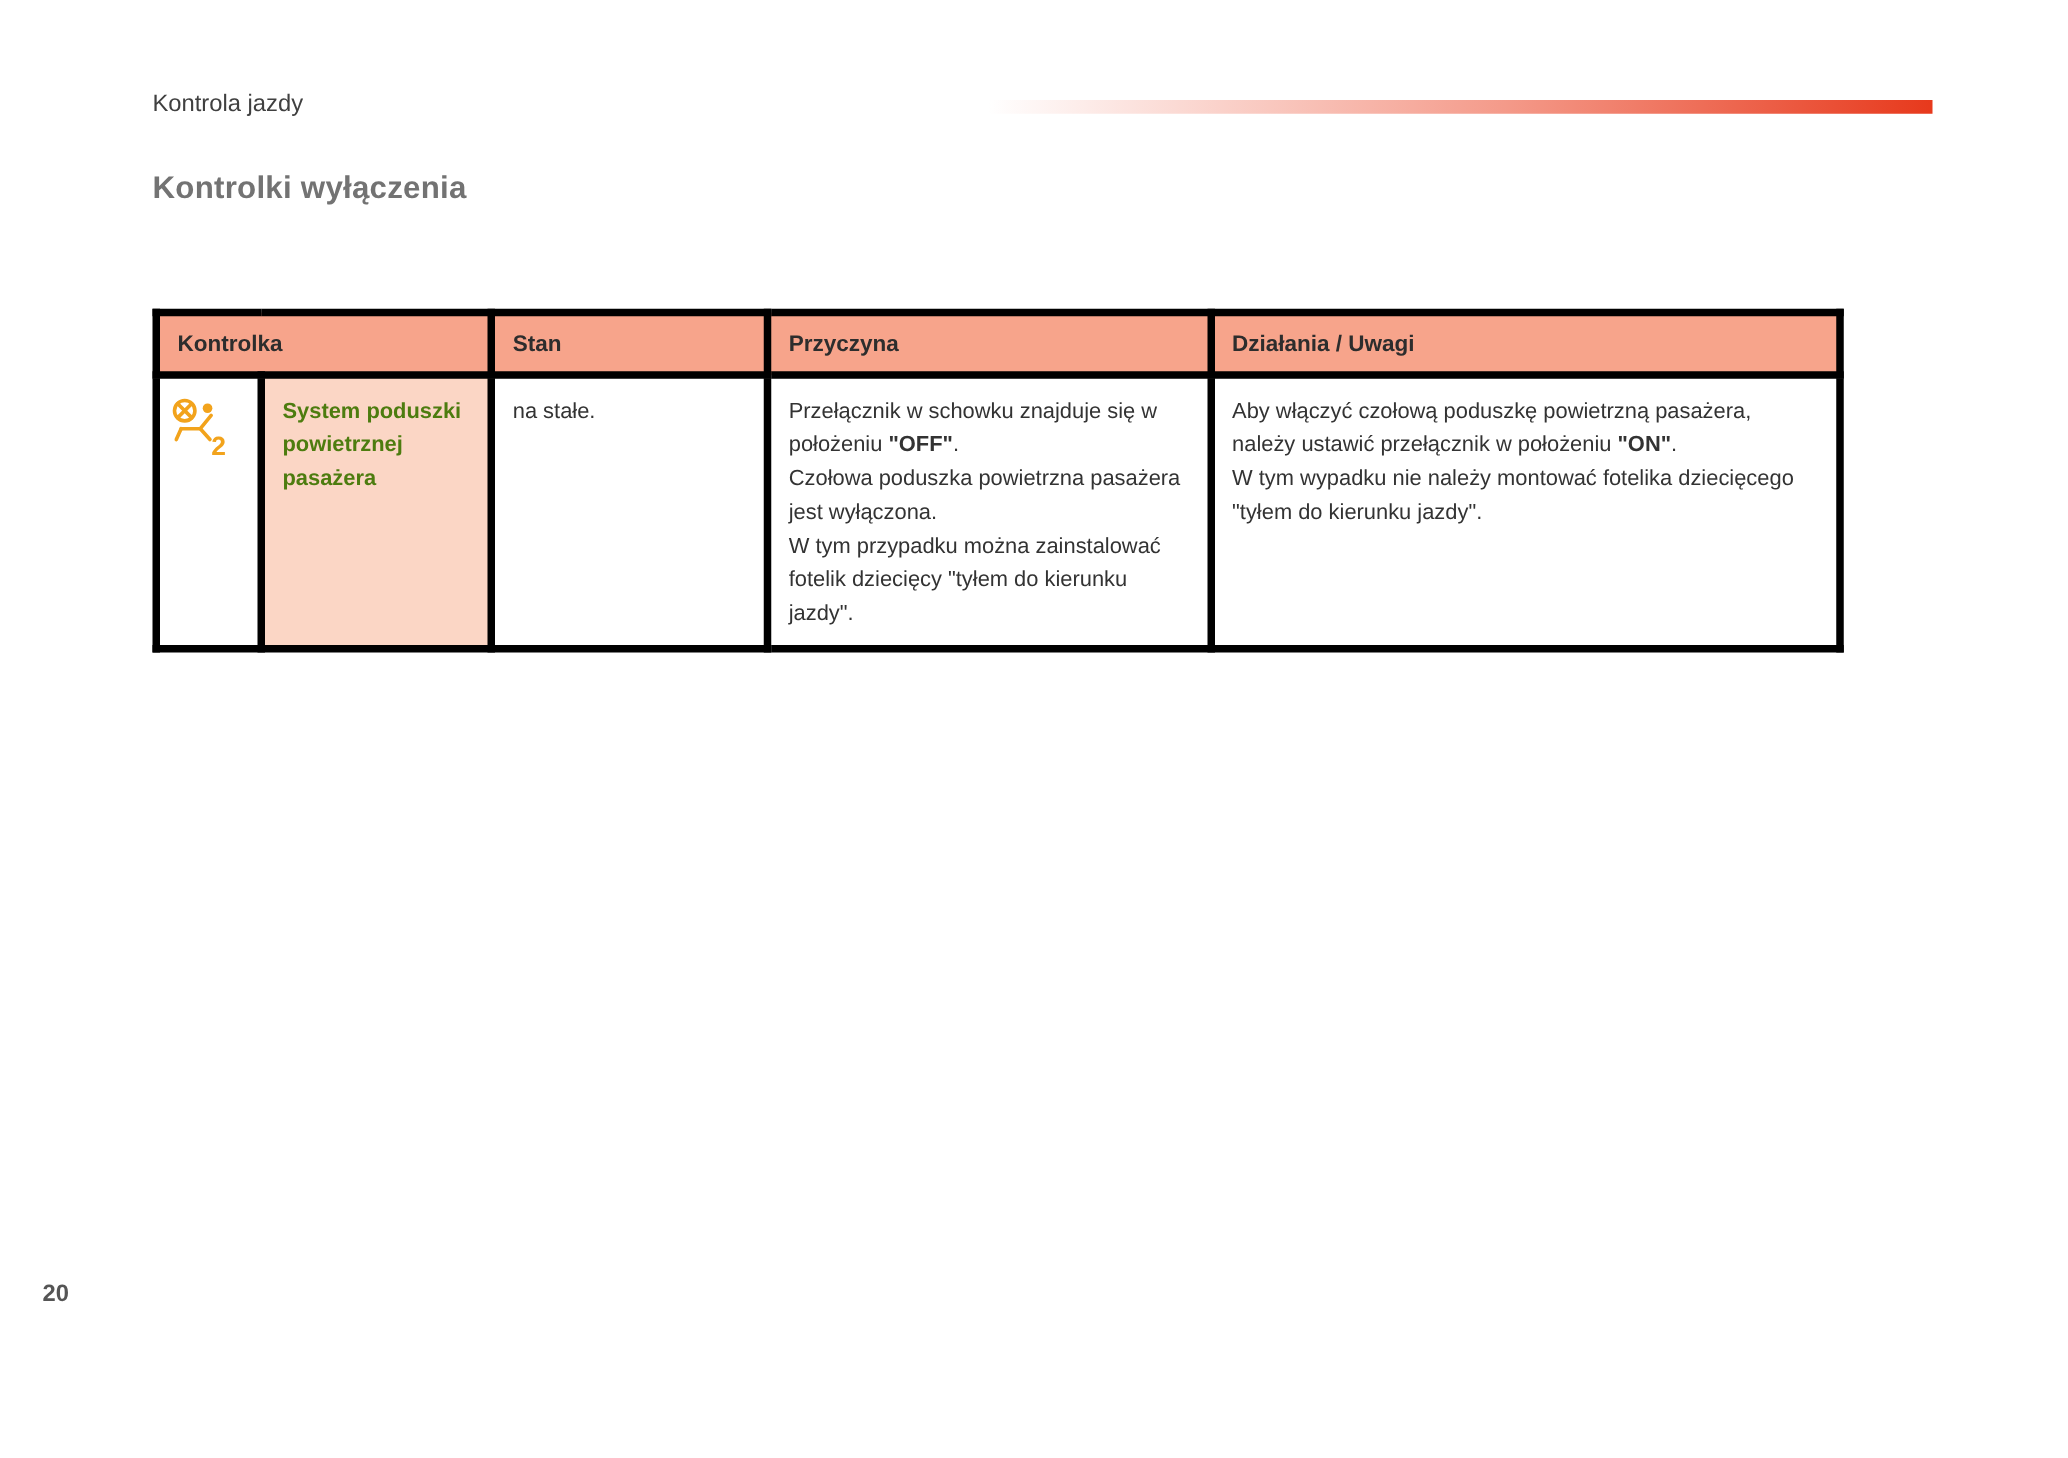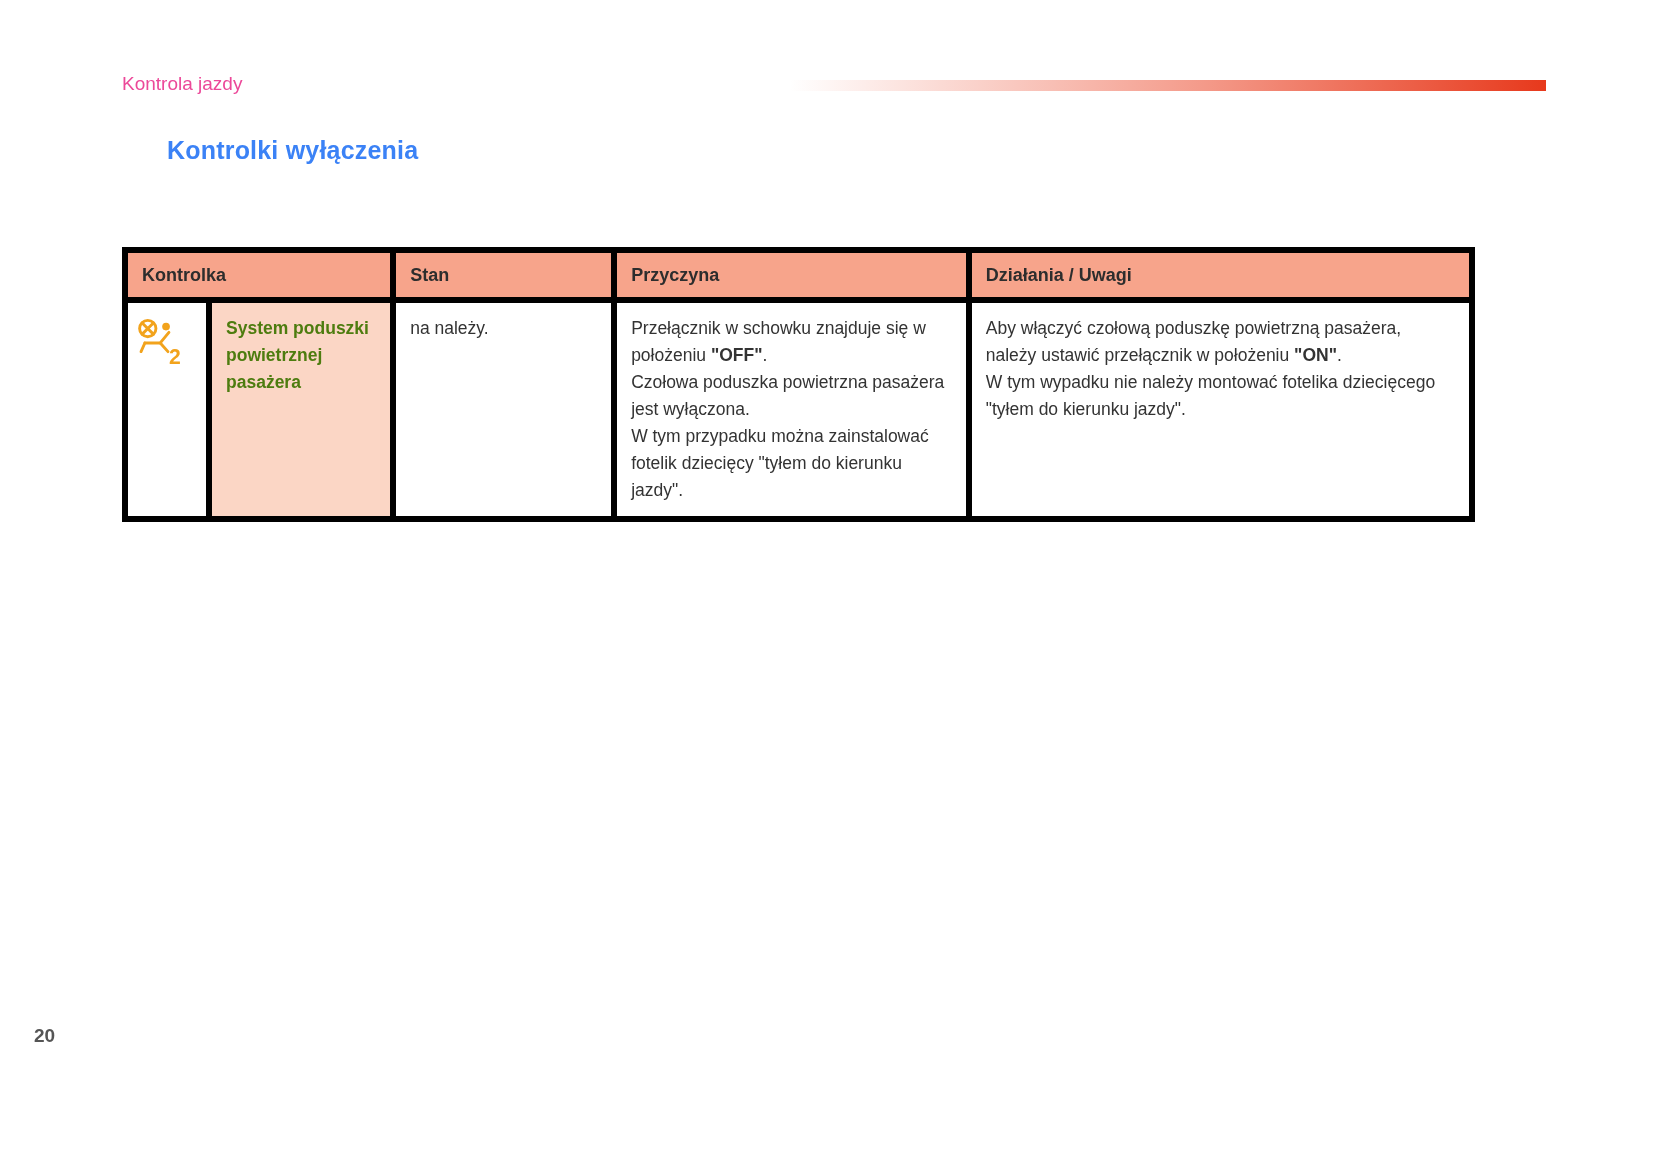--- a/index.html
+++ b/index.html
@@ -11,41 +11,40 @@
     font-family: "Liberation Sans", sans-serif;
     color: #333333;
     overflow: hidden;
   }
 
   .running-header {
     position: absolute;
     left: 122px;
     top: 73px;
     font-size: 19px;
-    color: #ec4899;
+    color: #404040;
   }
 
   .top-stripe {
     position: absolute;
     left: 790px;
     top: 80px;
     width: 756px;
     height: 11px;
     background: linear-gradient(to right, rgba(235,70,40,0) 0%, rgba(235,70,40,0.55) 55%, rgba(231,57,28,1) 100%);
   }
 
   .section-title {
     position: absolute;
     left: 122px;
     top: 136px;
     font-size: 25px;
     font-weight: bold;
-    color: #3b82f6;
+    color: #737373;
     letter-spacing: 0.2px;
-    margin-left: 45px;
   }
 
   .intro {
     position: absolute;
     left: 122px;
     top: 175px;
     font-size: 17.5px;
     line-height: 27px;
     color: #333333;
   }
@@ -151,21 +150,21 @@
                 <circle cx="31" cy="10" r="4" fill="#f2a31c" stroke="none"></circle>
                 <path d="M34 16 L25 27 L9 27"></path>
                 <path d="M25 27 L33 36"></path>
                 <path d="M9 27 L5 36"></path>
               </g>
               <text x="34" y="49" font-size="22" font-weight="bold" fill="#f2a31c" font-family="Liberation Sans, sans-serif">2</text>
             </svg>
           </span>
         </td>
         <td class="name-cell">System poduszki powietrznej pasażera</td>
-        <td class="stan-cell">na należy.</td>
+        <td class="stan-cell">na stałe.</td>
         <td class="przyczyna-cell">
           <span class="para"><span>Przełącznik w schowku znajduje się w położeniu </span><span class="bold">"OFF"</span><span>.</span></span>
           <span class="para">Czołowa poduszka powietrzna pasażera jest wyłączona.</span>
           <span class="para">W tym przypadku można zainstalować fotelik dziecięcy "tyłem do kierunku jazdy".</span>
         </td>
         <td class="dzialania-cell">
           <span class="para"><span>Aby włączyć czołową poduszkę powietrzną pasażera, należy ustawić przełącznik w położeniu </span><span class="bold">"ON"</span><span>.</span></span>
           <span class="para">W tym wypadku nie należy montować fotelika dziecięcego "tyłem do kierunku jazdy".</span>
         </td>
       </tr>

